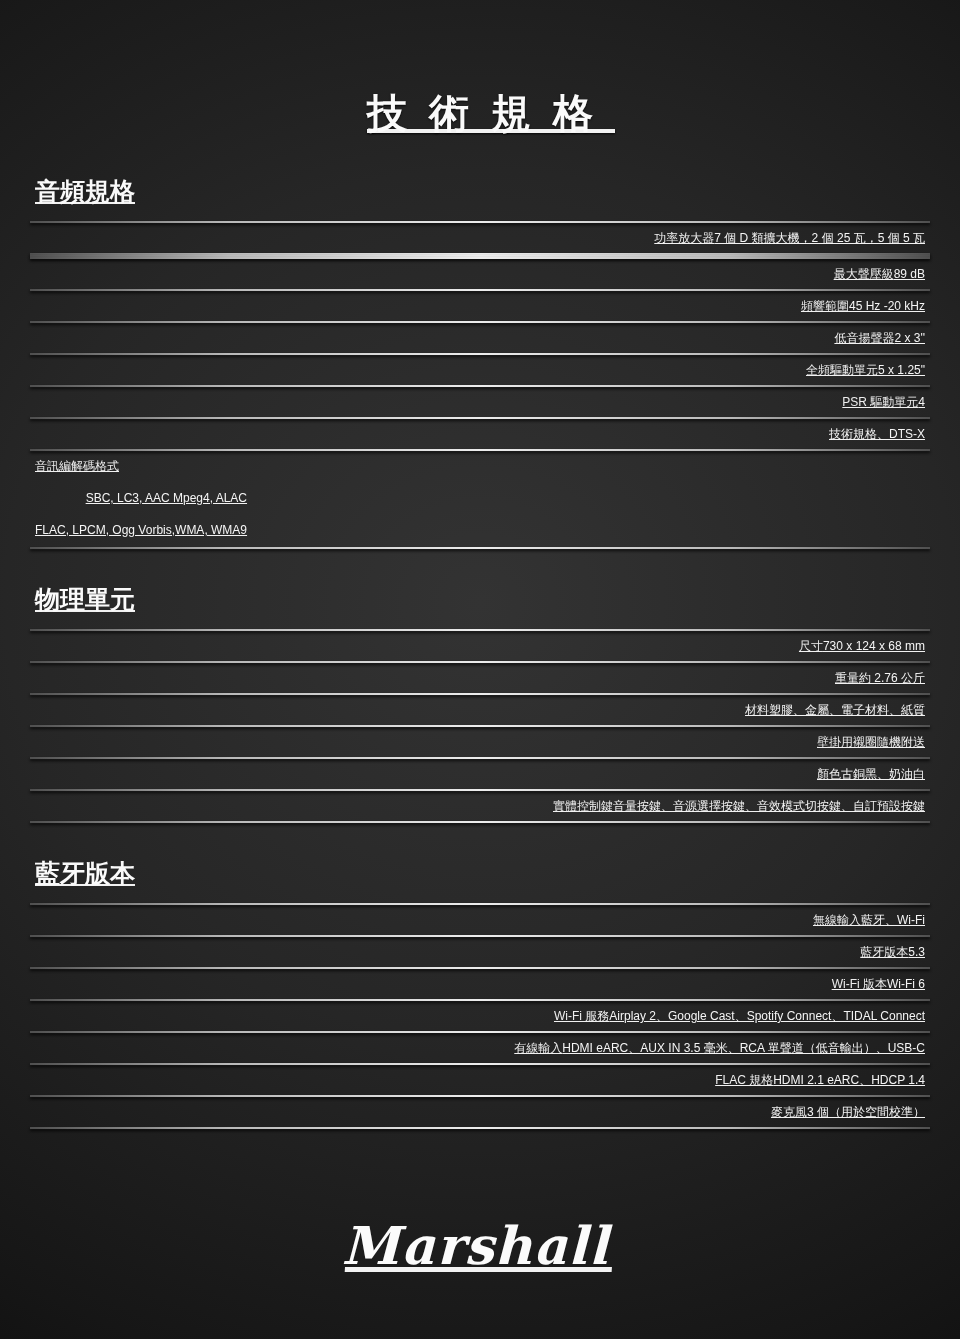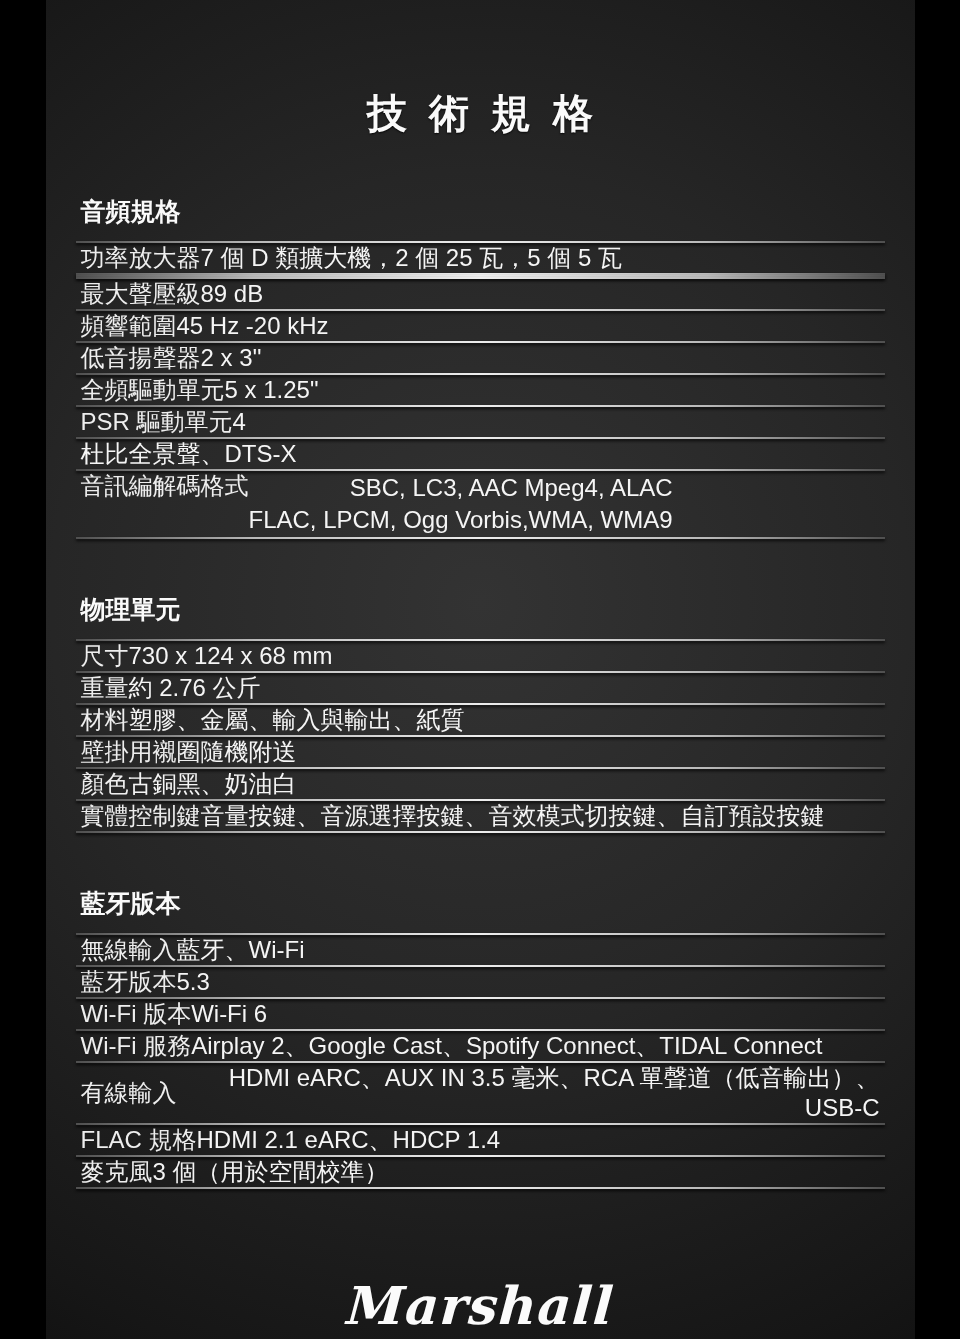--- a/index.html
+++ b/index.html
@@ -1,62 +1,63 @@
 <!DOCTYPE html>
 <html><head>
 <meta charset="utf-8">
 <style>
   html,body{margin:0;padding:0;background:#000;}
   .page{
     position:relative;
-    width:869px;height:1339px;
+    width:960px;height:1339px;
     margin:0 auto;
     background:
       radial-gradient(ellipse 130% 85% at 50% 45%, #333333 0%, #262626 38%, #161616 70%, #040404 100%);
     color:#f2f2f2;
     font-family:"Liberation Sans","DejaVu Sans",sans-serif;
     overflow:hidden;
     box-sizing:border-box;
+    text-decoration:underline;
   }
   .title{
     padding-top:86px;
     text-align:center;
     font-size:40px;
     font-weight:bold;
     letter-spacing:22px;
     padding-left:22px; 
     color:#fafafa;
     text-shadow:0 1px 2px rgba(0,0,0,.8);
   }
   .content{padding:0 30px;}
-  .section{margin-top:54px;}
+  .section{margin-top:34px;}
   .section-heading{
     font-size:25px;
     font-weight:bold;
     padding-left:5px;
     margin:0 0 13px 0;
     color:#fafafa;
   }
   .divider{
     height:2px;
     background:linear-gradient(90deg,#4f4f4f 0%,#b9b9b9 22%,#ededed 50%,#b9b9b9 78%,#4f4f4f 100%);
     box-shadow:0 2px 3px rgba(0,0,0,.85);
   }
   .row{
     display:flex;
-    justify-content:flex-start;
+    justify-content:flex-end;
     align-items:center;
     min-height:30px;
     padding:0 5px;
-    font-size:24px;
+    font-size:12px;
     line-height:30px;
   }
   .row .label{white-space:nowrap;color:#eeeeee;}
   .row .value{text-align:right;color:#f5f5f5;}
-  .row.multi{align-items:flex-start;}
+  .row.multi{align-items:flex-start;flex-direction:column;}
   .row.multi .value{line-height:32px;padding:1px 0;}
   .logo{
     margin-top:86px;
     text-align:center;
     font-family:"DejaVu Serif","Liberation Serif",serif;
     font-style:italic;
     font-weight:bold;
     font-size:52px;
     letter-spacing:1px;
     color:#fbfbfb;
@@ -109,21 +110,21 @@
       </div>
       <div class="divider"></div>
 
       <div class="row">
         <span class="label">PSR 驅動單元</span>
         <span class="value">4</span>
       </div>
       <div class="divider"></div>
 
       <div class="row">
-        <span class="value">杜比全景聲、DTS-X</span>
+        <span class="value">技術規格、DTS-X</span>
       </div>
       <div class="divider"></div>
 
       <div class="row multi">
         <span class="label">音訊編解碼格式</span>
         <span class="value">
           <div>SBC, LC3, AAC Mpeg4, ALAC</div>
           <div>FLAC, LPCM, Ogg Vorbis,WMA, WMA9</div>
         </span>
       </div>
@@ -141,21 +142,21 @@
       <div class="divider"></div>
 
       <div class="row">
         <span class="label">重量</span>
         <span class="value">約  2.76  公斤</span>
       </div>
       <div class="divider"></div>
 
       <div class="row">
         <span class="label">材料</span>
-        <span class="value">塑膠、金屬、輸入與輸出、紙質</span>
+        <span class="value">塑膠、金屬、電子材料、紙質</span>
       </div>
       <div class="divider"></div>
 
       <div class="row">
         <span class="label">壁掛用襯圈</span>
         <span class="value">隨機附送</span>
       </div>
       <div class="divider"></div>
 
       <div class="row">

